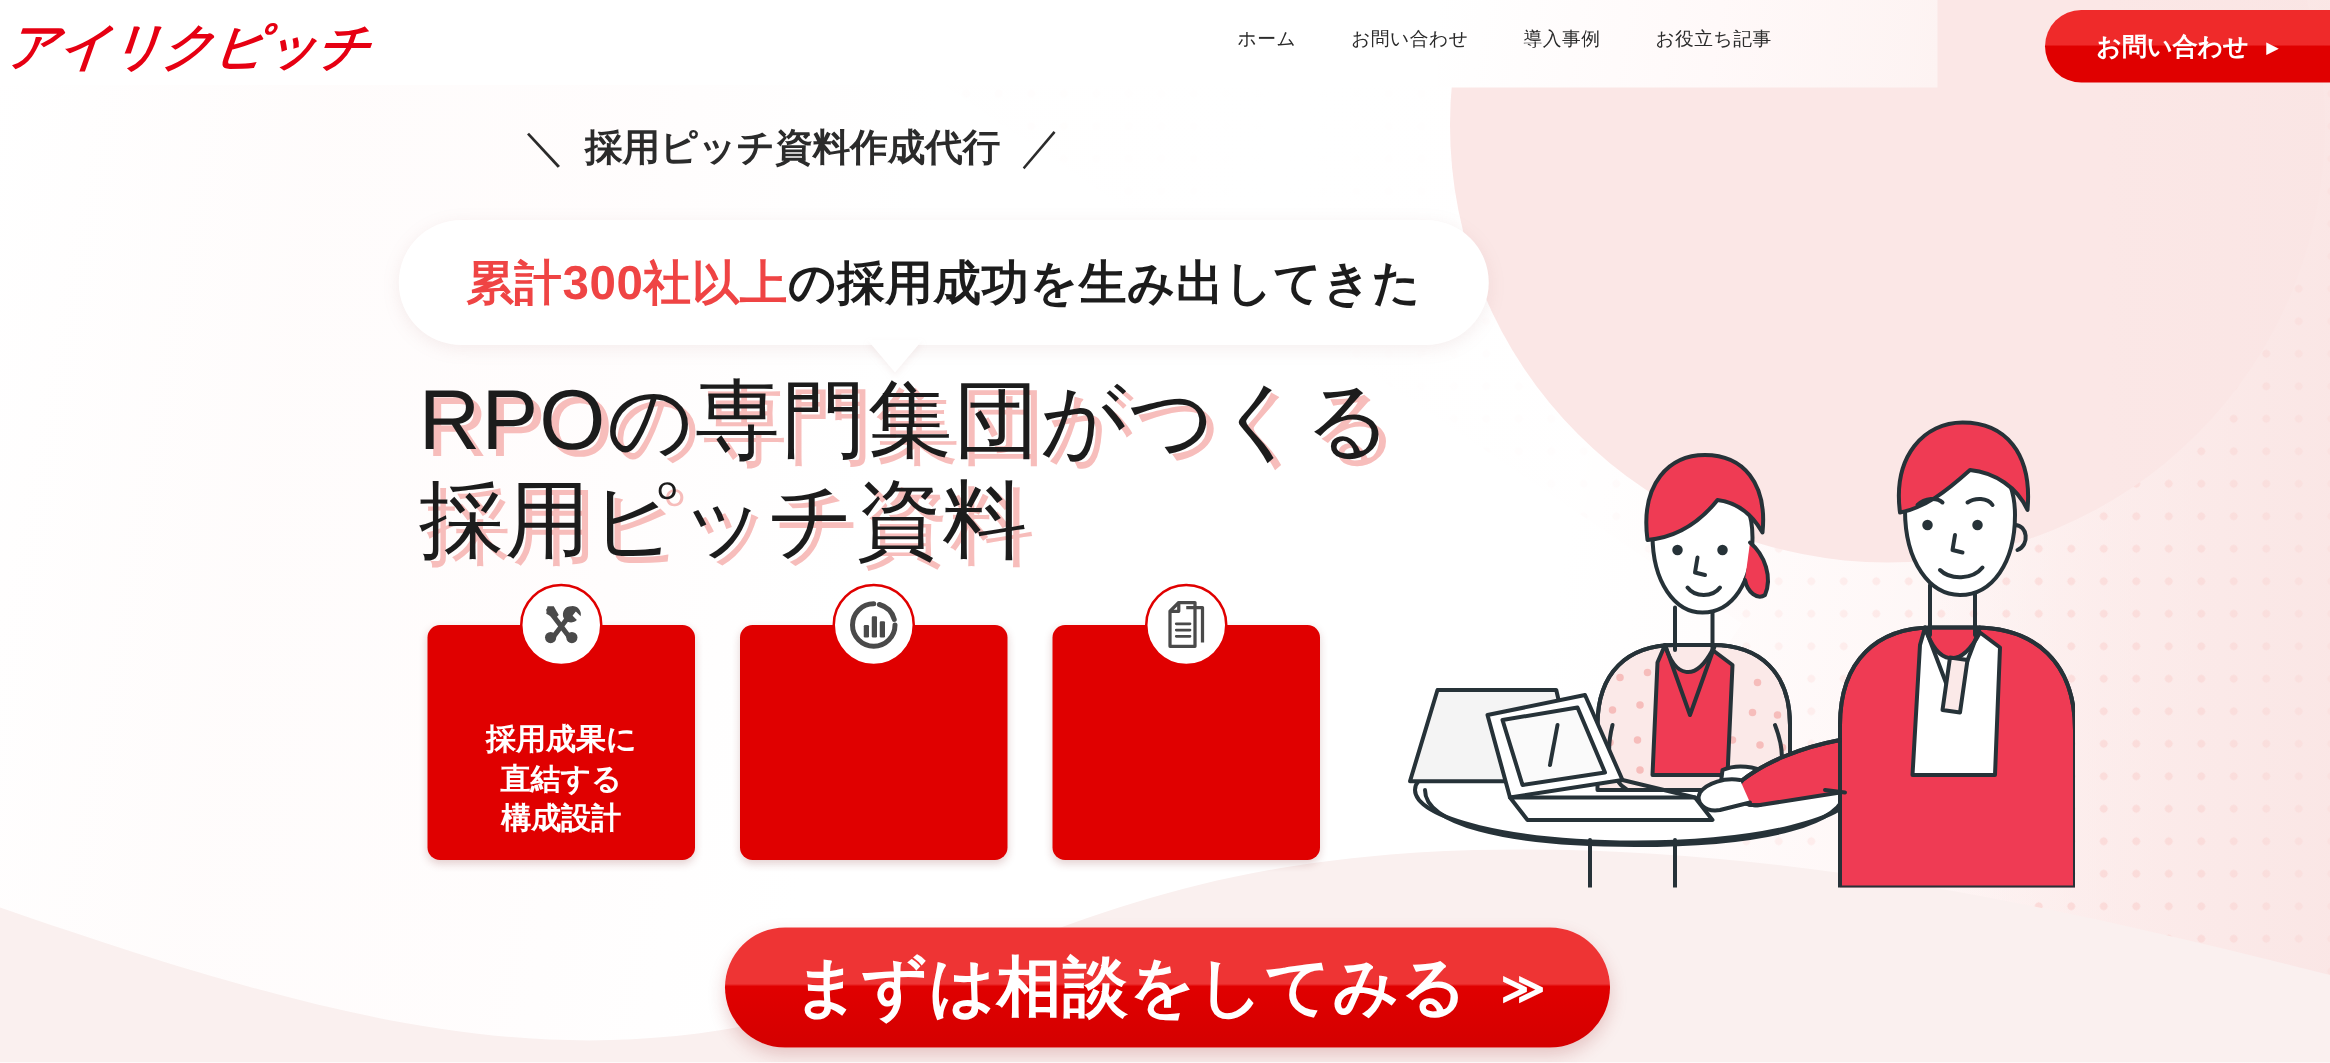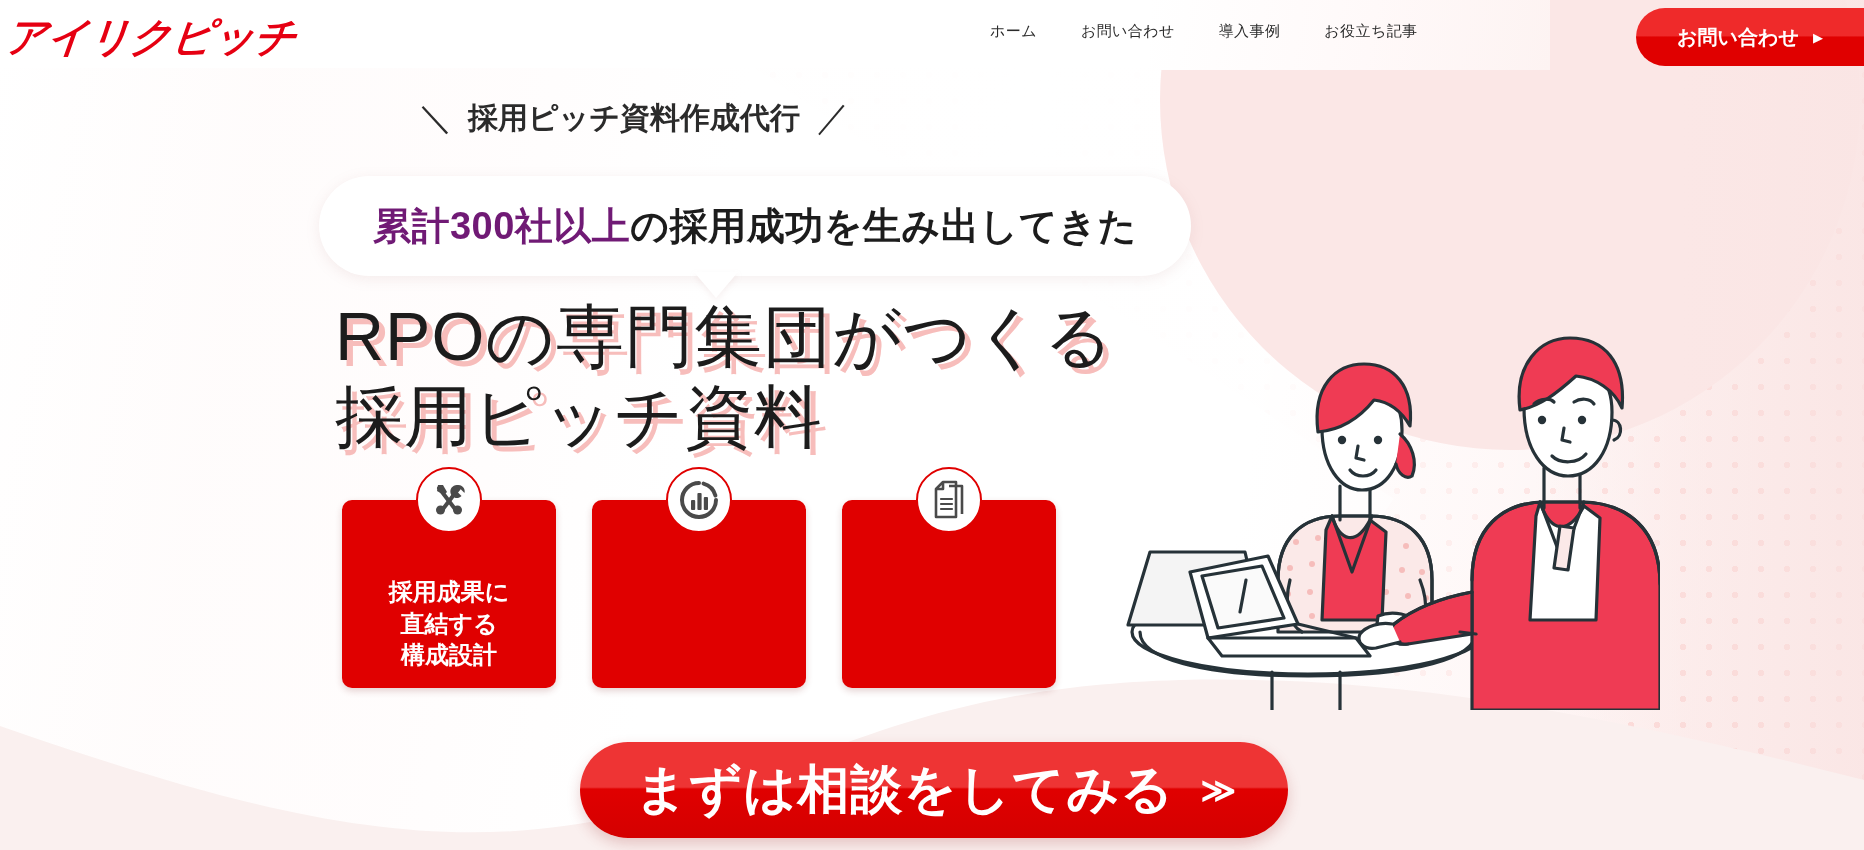--- a/index.html
+++ b/index.html
@@ -147,21 +147,21 @@
     width: 872px; height: 100px;
     background: #ffffff;
     border-radius: 50px;
     box-shadow: 0 3px 14px rgba(180,120,120,0.13);
     display: flex; align-items: center; justify-content: center;
   }
   .bubble-text {
     font-size: 38px; font-weight: 800; color: #1c1c1c;
     white-space: nowrap; letter-spacing: 0.5px;
   }
-  .bubble-hl { color: #701a75; }
+  .bubble-hl { color: #ef4444; }
   .bubble-tail {
     position: absolute; left: 694px; top: 272px;
     width: 0; height: 0;
     border-left: 22px solid transparent;
     border-right: 22px solid transparent;
     border-top: 26px solid #ffffff;
     filter: drop-shadow(0 3px 3px rgba(180,120,120,0.10));
   }
 
   .headline {

